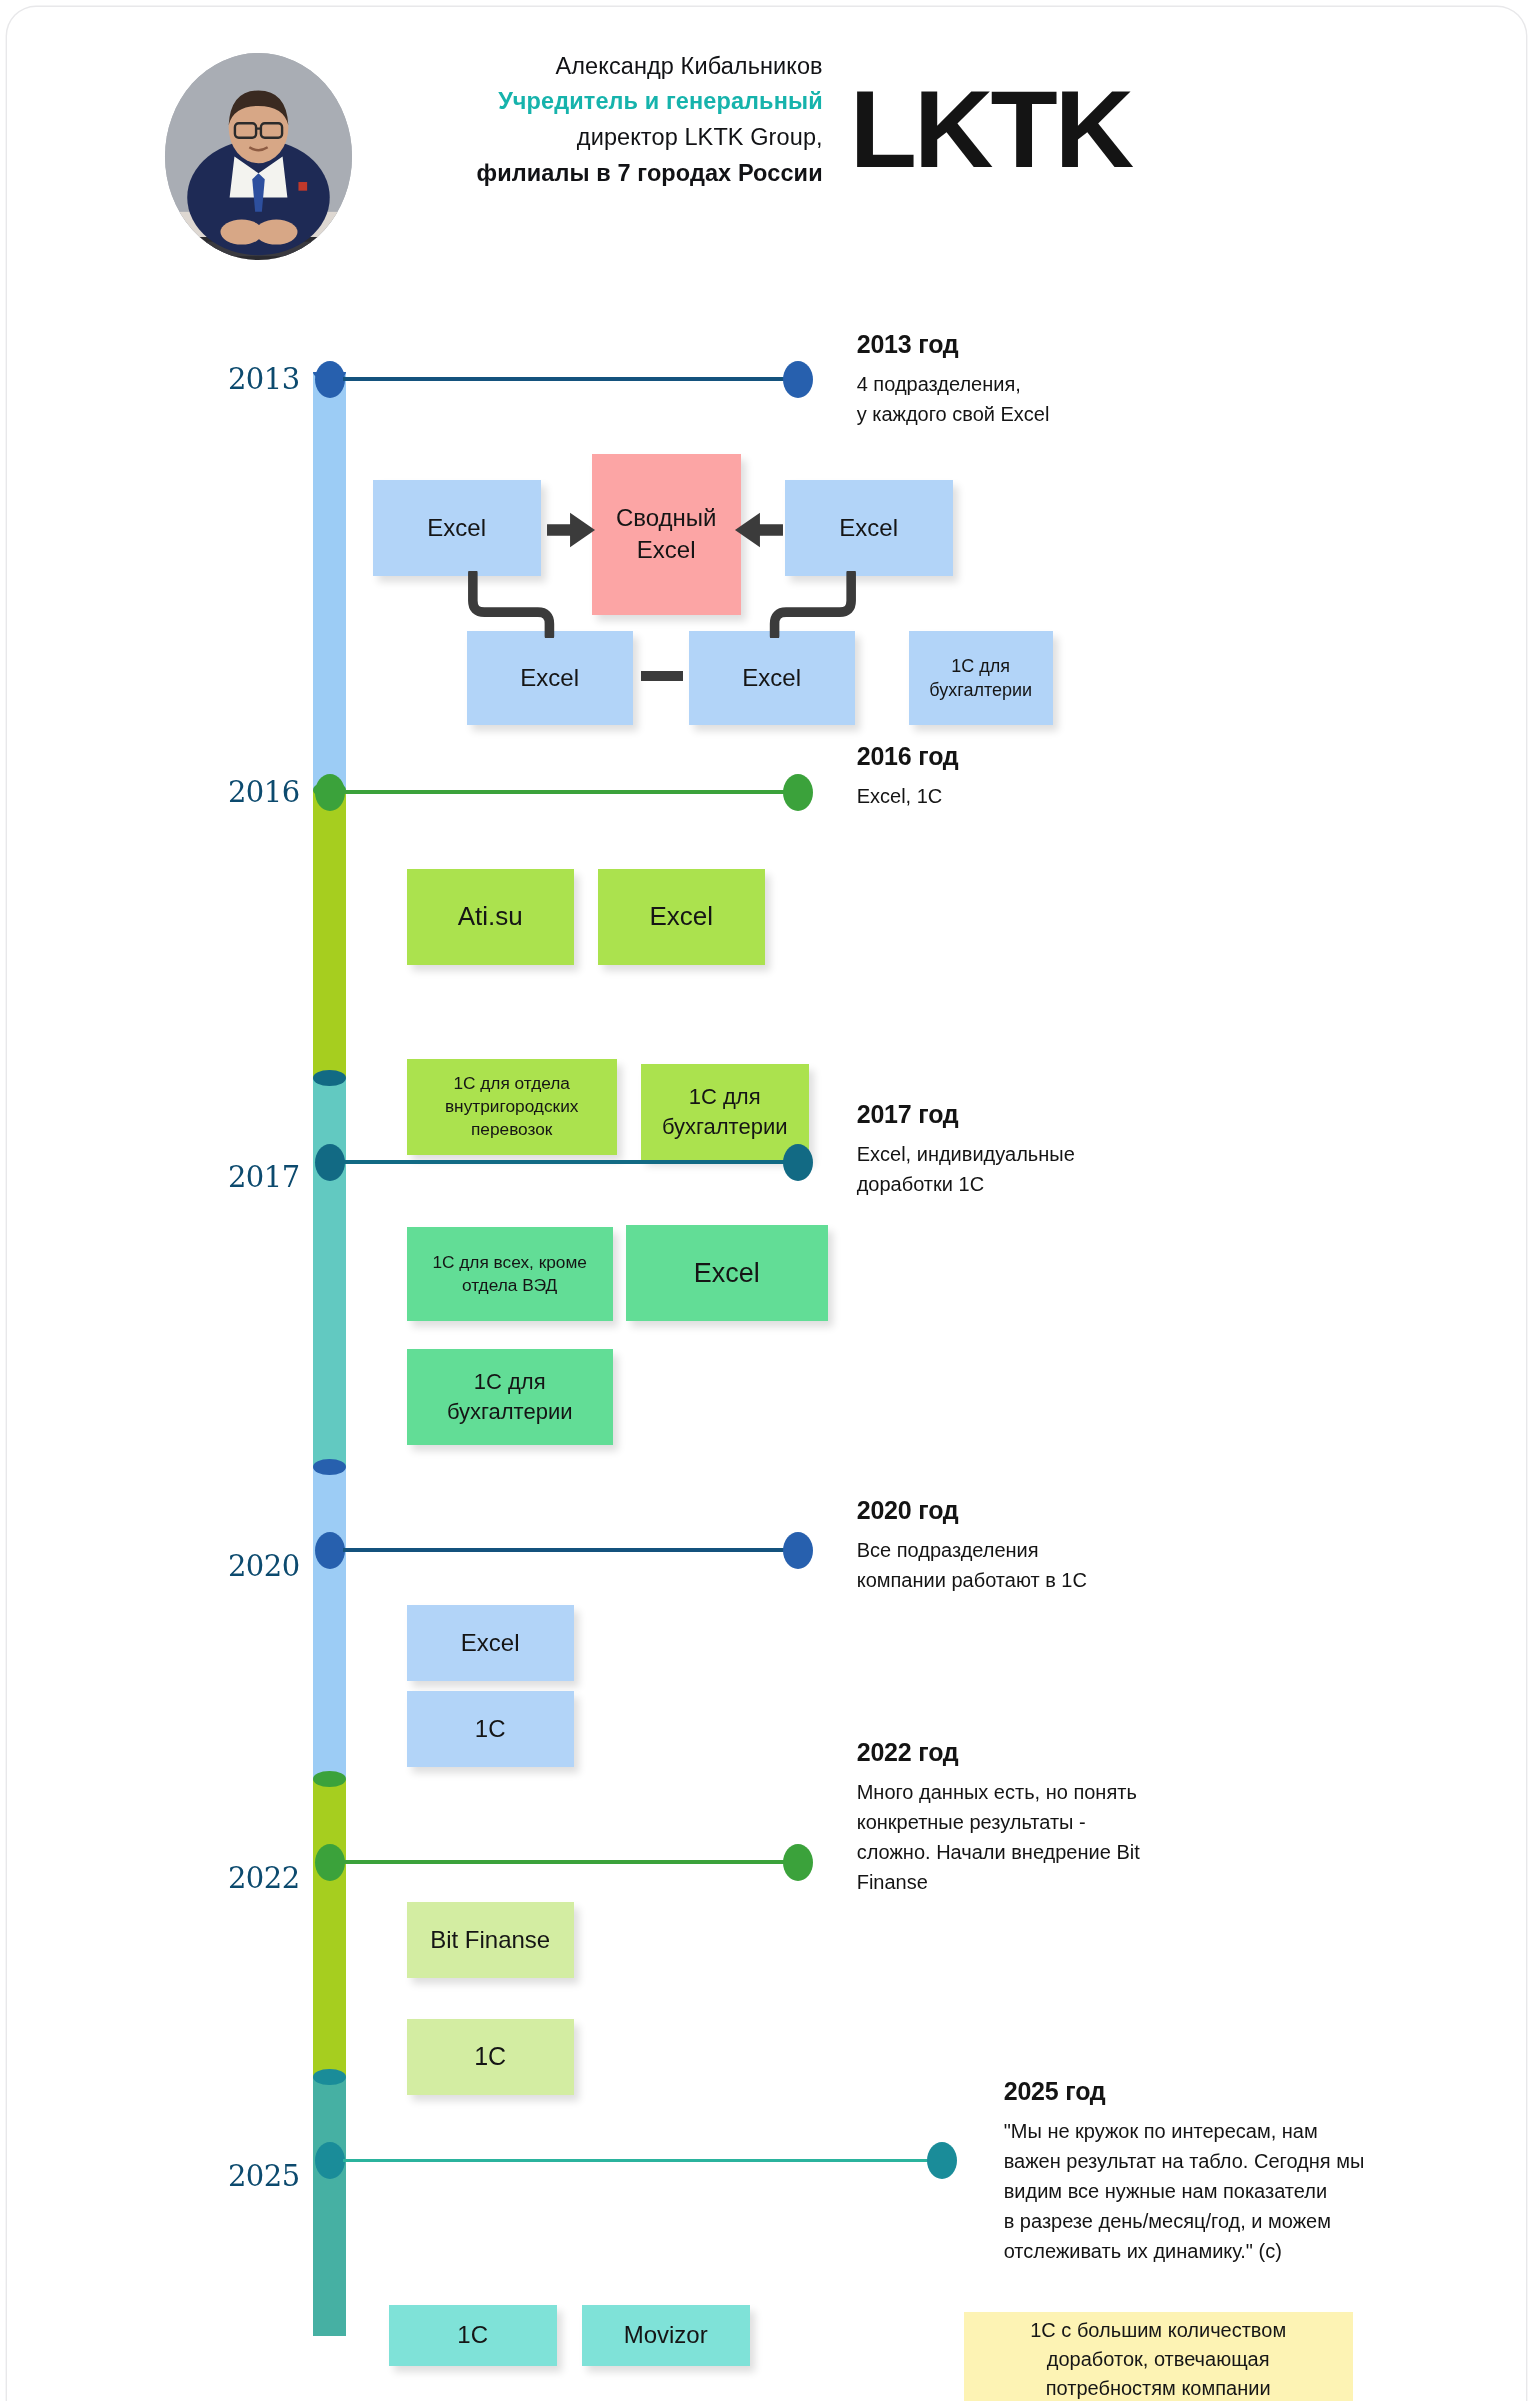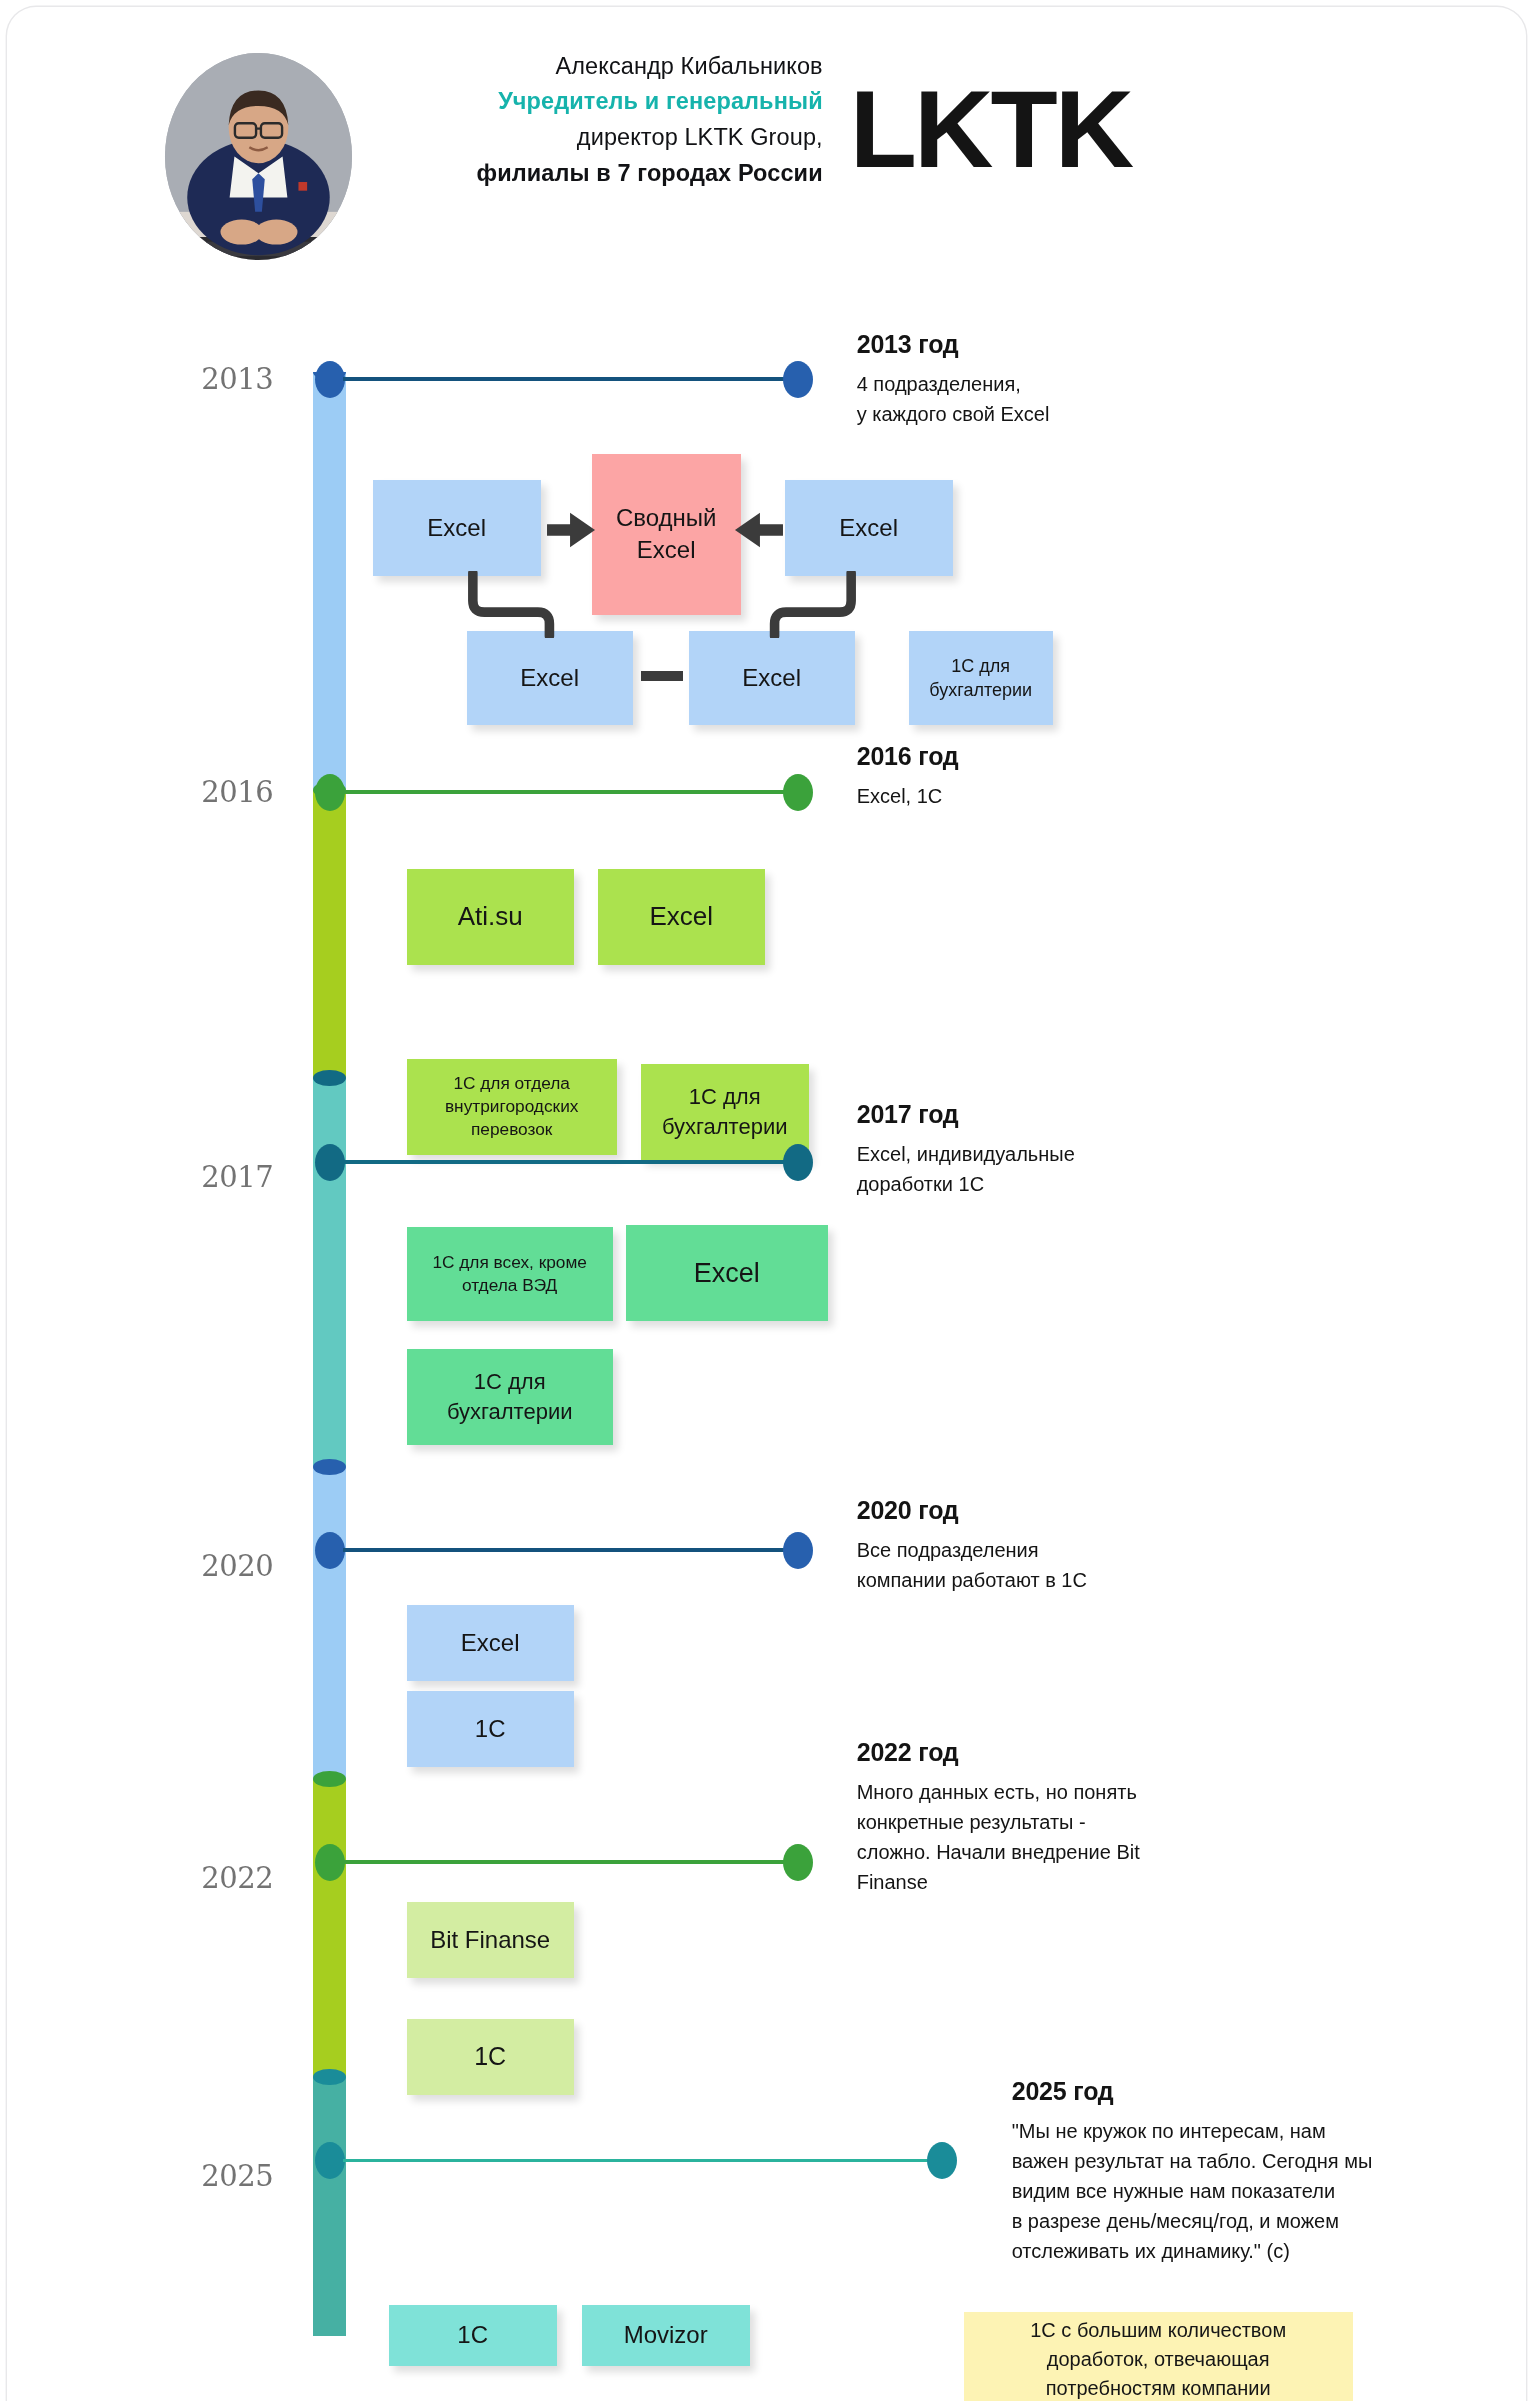--- a/index.html
+++ b/index.html
@@ -69,24 +69,24 @@
   .seg{position:absolute;left:0;width:33px;}
   .seg .body{position:absolute;left:0;top:0;width:100%;height:100%;}
   .seg .cap{
     position:absolute;left:0;top:-8.2px;width:33px;height:16.3px;border-radius:50%;
   }
 
   
   .yearlbl{
     position:absolute;
     width:125px;
-    text-align:center;
+    text-align:right;
     font-family:"DejaVu Serif", serif;
     font-size:29px;
-    color:#737373;
+    color:#0c4a6e;
     letter-spacing:-0.5px;
   }
 
   
   .node{
     position:absolute;
     width:30px;height:37px;
     border-radius:50%;
   }
   .rule{position:absolute;height:4.3px;}
@@ -264,21 +264,21 @@
     <div class="t">2022 год</div>
     <div class="d">Много данных есть, но понять<br>конкретные результаты -<br>сложно. Начали внедрение Bit<br>Finanse</div>
   </div>
 
   <div class="tile" style="left: 400px; top: 1895px; width: 167px; height: 76px; font-size: 24px; background-color: rgb(211, 237, 162);">Bit Finanse</div>
   <div class="tile" style="left: 400px; top: 2012px; width: 167px; height: 76px; font-size: 25px; background-color: rgb(211, 237, 162);">1С</div>
 
   <div class="node" style="left: 308px; top: 2135px; background-color: rgb(26, 140, 153);"></div>
   <div class="rule" style="left: 336px; top: 2152px; width: 596px; height: 3.4px; background-color: rgb(43, 179, 157);"></div>
   <div class="node" style="left: 920px; top: 2135px; background-color: rgb(26, 140, 153);"></div>
-  <div class="mstone" style="left:997px;top:2070px;width:485px;margin-left:8px;">
+  <div class="mstone" style="left:997px;top:2070px;width:485px;">
     <div class="t">2025 год</div>
     <div class="d">"Мы не кружок по интересам, нам<br>важен результат на табло. Сегодня мы<br>видим все нужные нам показатели<br>в разрезе день/месяц/год, и можем<br>отслеживать их динамику." (с)</div>
   </div>
 
   <div class="tile" style="left: 382px; top: 2298px; width: 168px; height: 61px; font-size: 24px; background-color: rgb(127, 226, 216);">1С</div>
   <div class="tile" style="left: 575px; top: 2298px; width: 168px; height: 61px; font-size: 24px; background-color: rgb(127, 226, 216);">Movizor</div>
 
   <div class="yellowstrip" style="left:957px;top:2305px;width:389px;height:96px;">1С с большим количеством<br>доработок, отвечающая<br>потребностям компании</div>
 
  </div>

